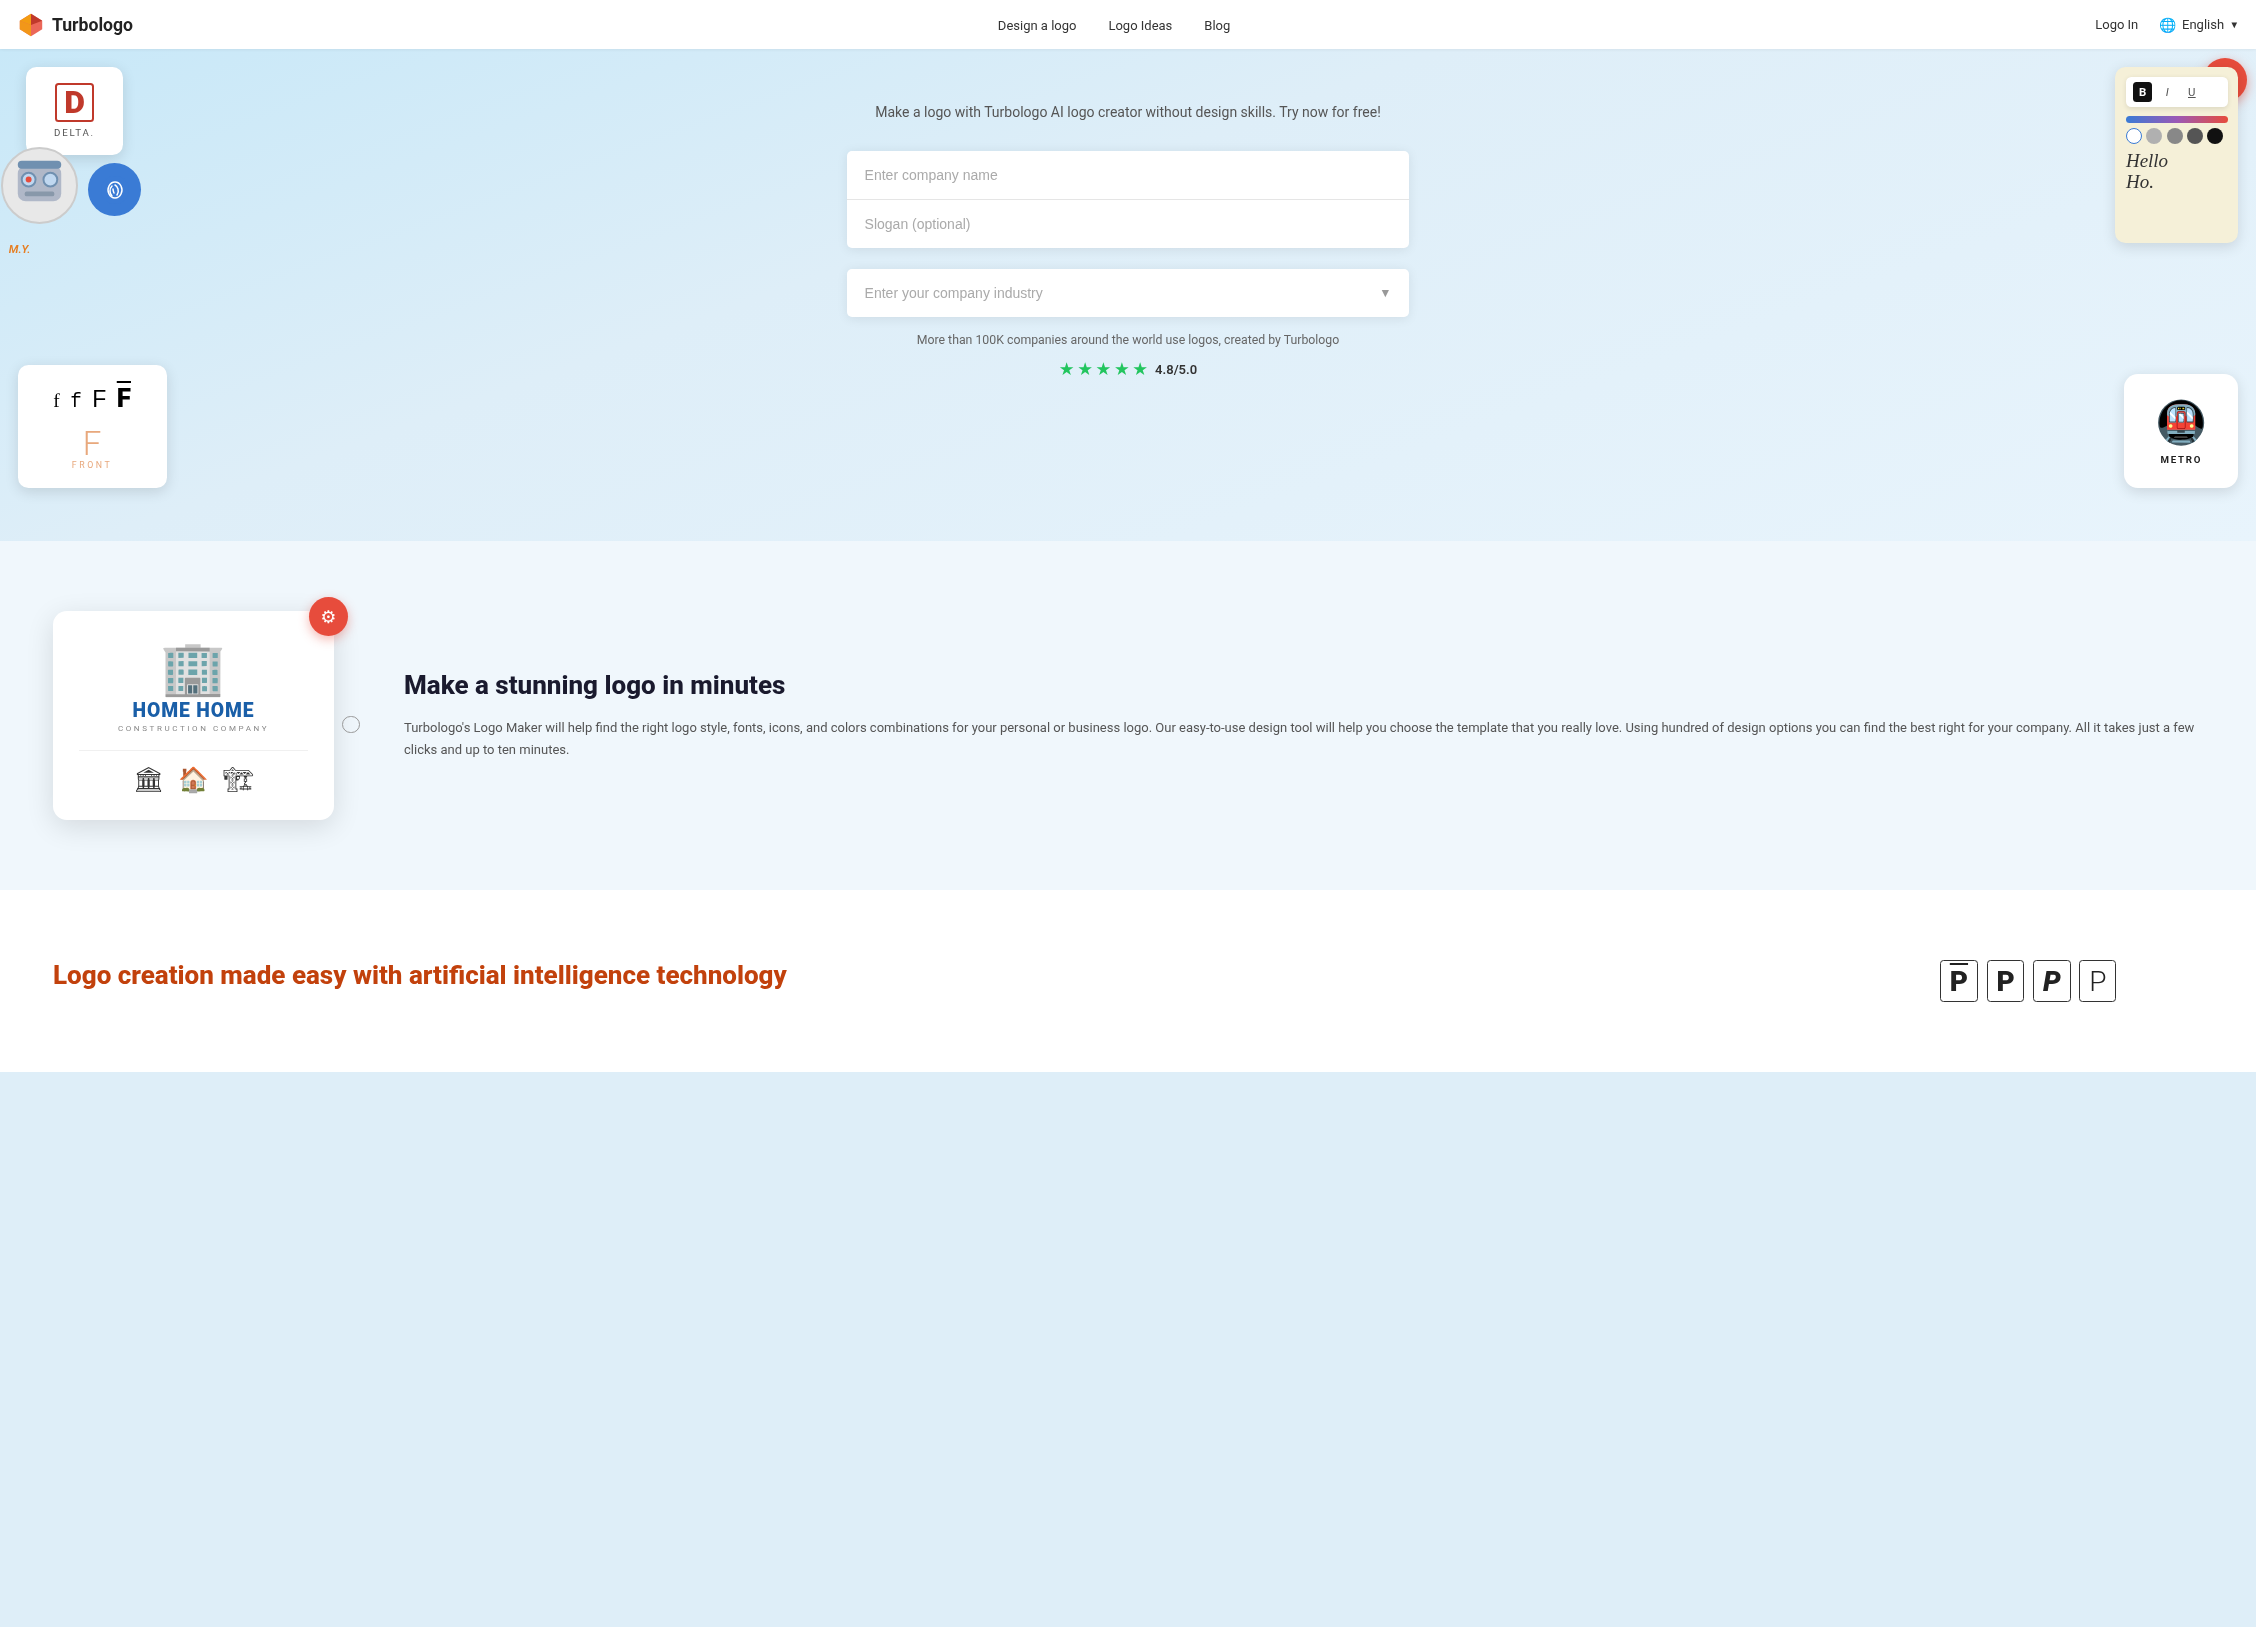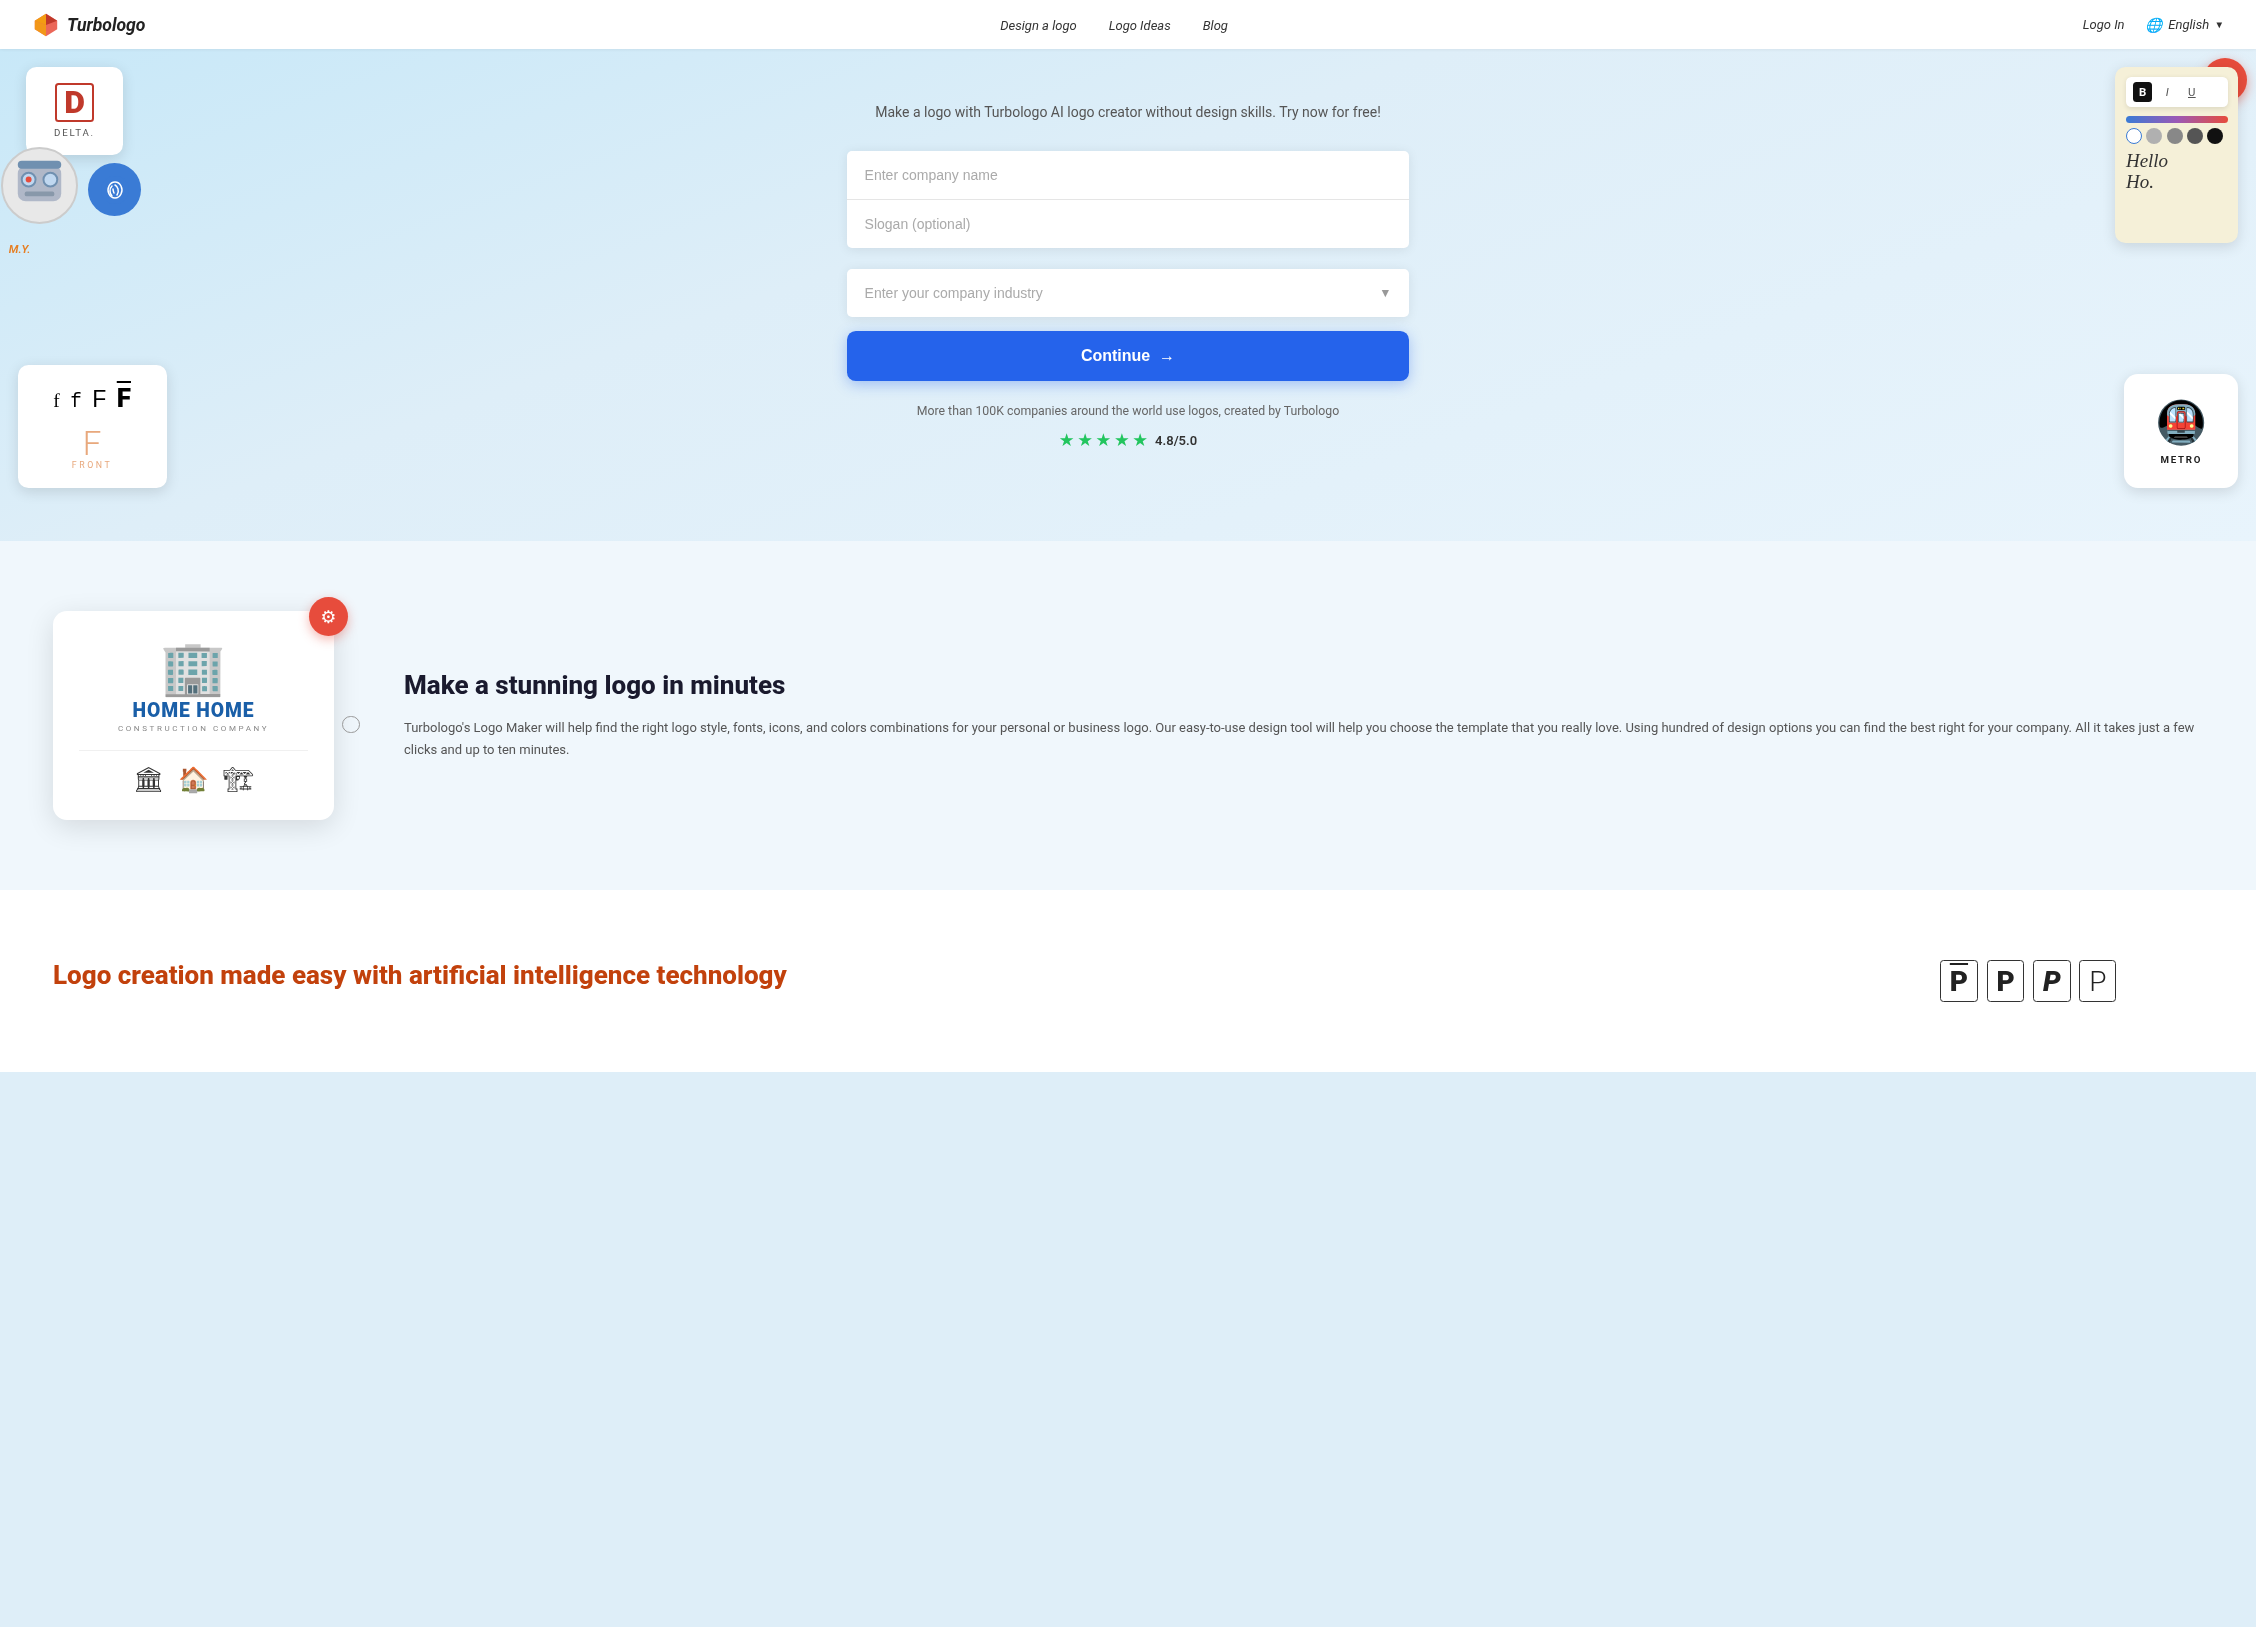--- a/index.html
+++ b/index.html
@@ -9,26 +9,25 @@
       min-height: 100vh;
       overflow-x: hidden;
     }
 
     
     nav {
       background: #fff;
       display: flex;
       align-items: center;
       justify-content: space-between;
-      padding: 0 32px;
+      padding: 0 17px;
       height: 49px;
       box-shadow: 0 0.9px 3.5px rgba(0,0,0,0.08);
       position: relative;
       z-index: 10;
-      font-style: italic;
     }
     .nav-logo {
       display: flex;
       align-items: center;
       gap: 7px;
       font-size: 17.6px;
       font-weight: 700;
       color: #222;
       text-decoration: none;
     }
@@ -661,24 +660,20 @@
 
     <div class="form-card" style="margin-bottom:14px;">
       <div class="form-select-wrapper">
         <button class="form-select-display">
           <span>Enter your company industry</span>
           <span class="chevron-down">▼</span>
         </button>
       </div>
     </div>
 
-    <button class="btn-continue">
-      <span>Continue</span>
-      <span>→</span>
-    </button>
 
     <p class="hero-trust">More than 100K companies around the world use logos, created by Turbologo</p>
 
     <div class="stars-row">
       <div class="stars">
         <span class="star">★</span>
         <span class="star">★</span>
         <span class="star">★</span>
         <span class="star">★</span>
         <span class="star">★</span>

